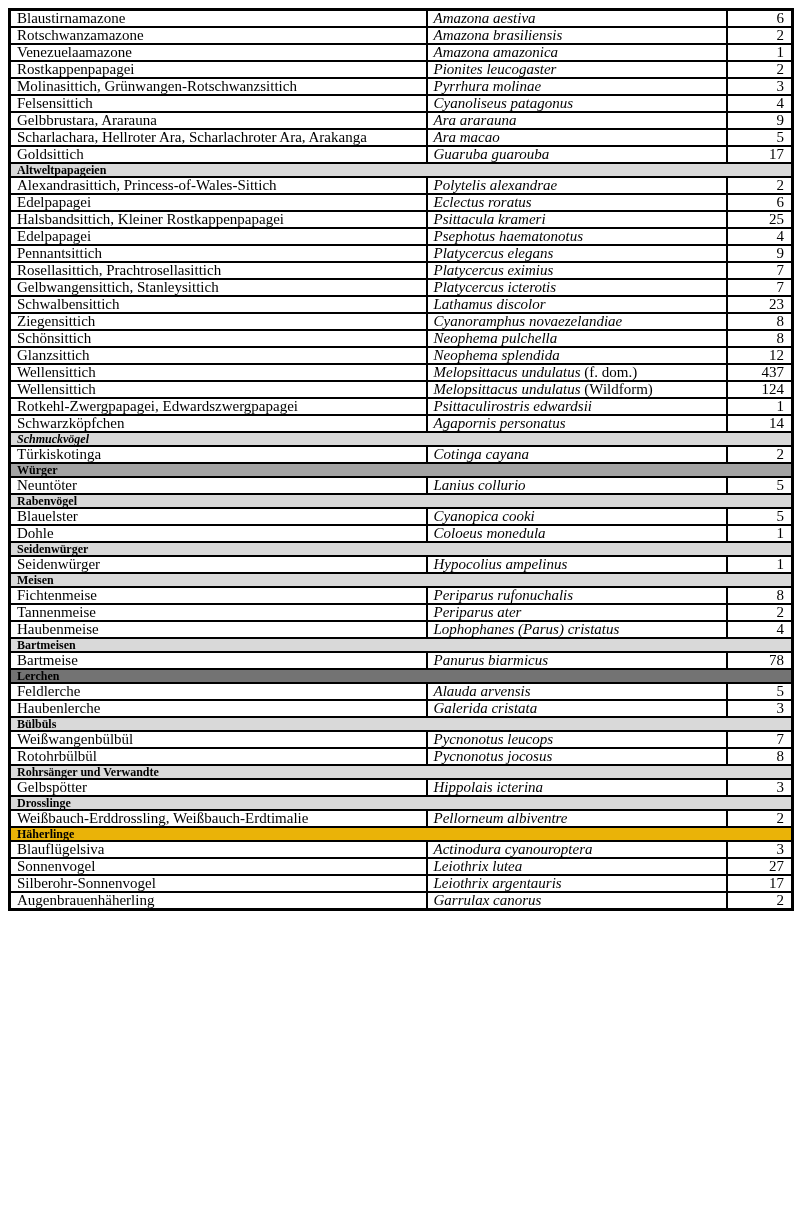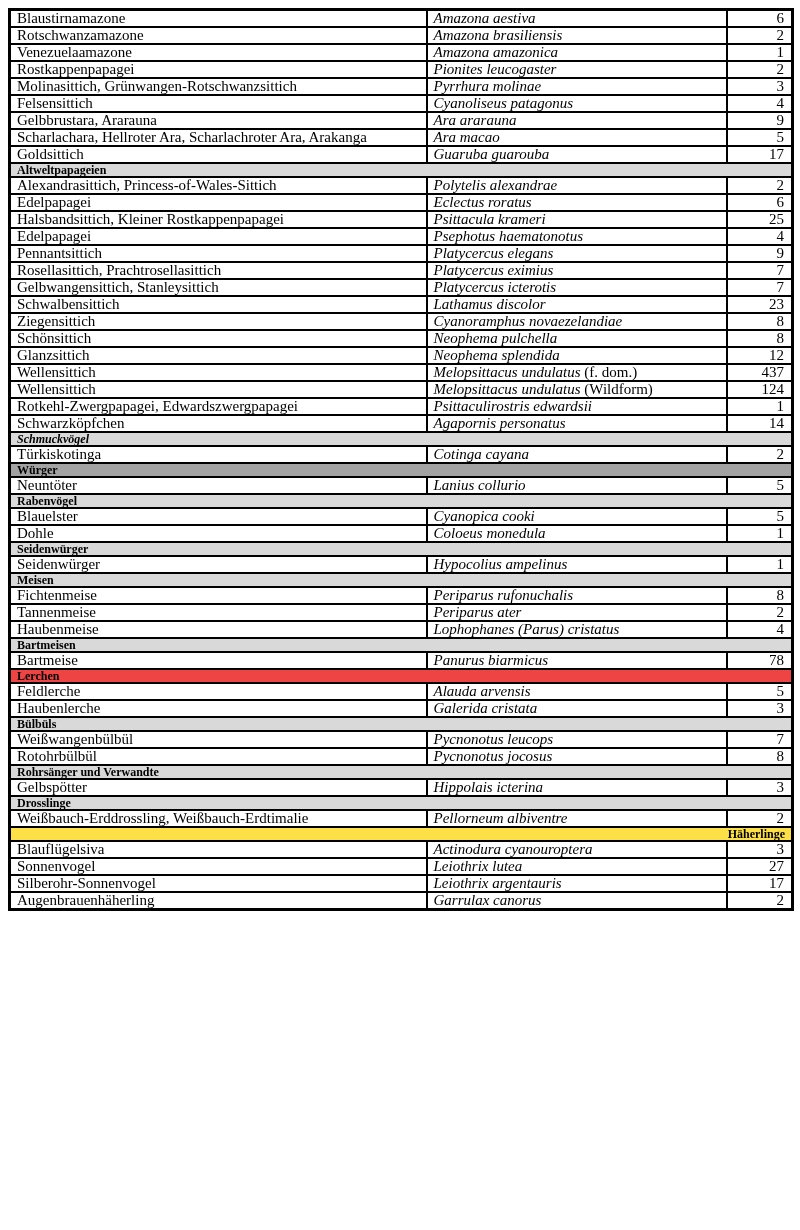--- a/index.html
+++ b/index.html
@@ -235,21 +235,21 @@
         </tr>
         <tr class="section">
           <td colspan="3" style="background: rgb(217, 217, 217);">Bartmeisen</td>
         </tr>
         <tr>
           <td>Bartmeise</td>
           <td class="sci"><i>Panurus biarmicus</i></td>
           <td class="count">78</td>
         </tr>
         <tr class="section">
-          <td colspan="3" style="background: #ef4444; margin-left: 12px;">Lerchen</td>
+          <td colspan="3" style="background: #737373; margin-left: 12px;">Lerchen</td>
         </tr>
         <tr>
           <td>Feldlerche</td>
           <td class="sci"><i>Alauda arvensis</i></td>
           <td class="count">5</td>
         </tr>
         <tr>
           <td>Haubenlerche</td>
           <td class="sci"><i>Galerida cristata</i></td>
           <td class="count">3</td>
@@ -277,21 +277,21 @@
         </tr>
         <tr class="section">
           <td colspan="3" style="background: rgb(217, 217, 217);">Drosslinge</td>
         </tr>
         <tr>
           <td>Weißbauch-Erddrossling, Weißbauch-Erdtimalie</td>
           <td class="sci"><i>Pellorneum albiventre</i></td>
           <td class="count">2</td>
         </tr>
         <tr class="section">
-          <td colspan="3" style="background: #fde047; text-align: right;">Häherlinge</td>
+          <td colspan="3" style="background: #eab308;">Häherlinge</td>
         </tr>
         <tr>
           <td>Blauflügelsiva</td>
           <td class="sci"><i>Actinodura cyanouroptera</i></td>
           <td class="count">3</td>
         </tr>
         <tr>
           <td>Sonnenvogel</td>
           <td class="sci"><i>Leiothrix lutea</i></td>
           <td class="count">27</td>

